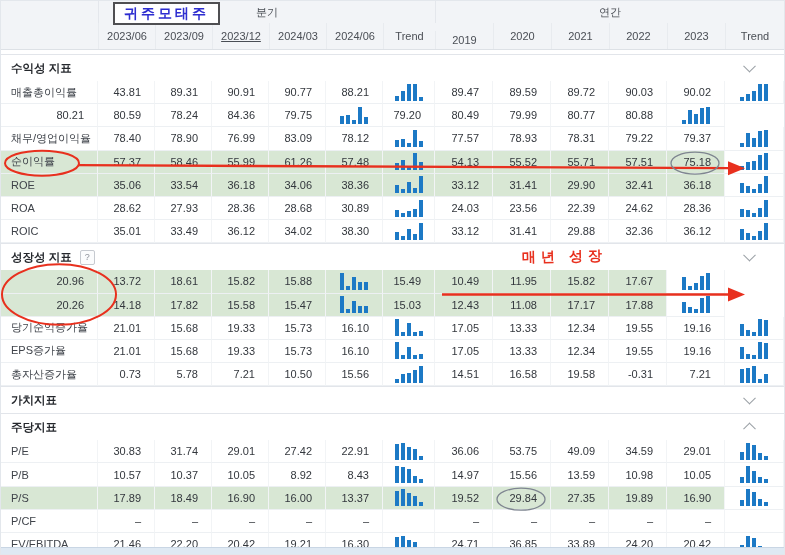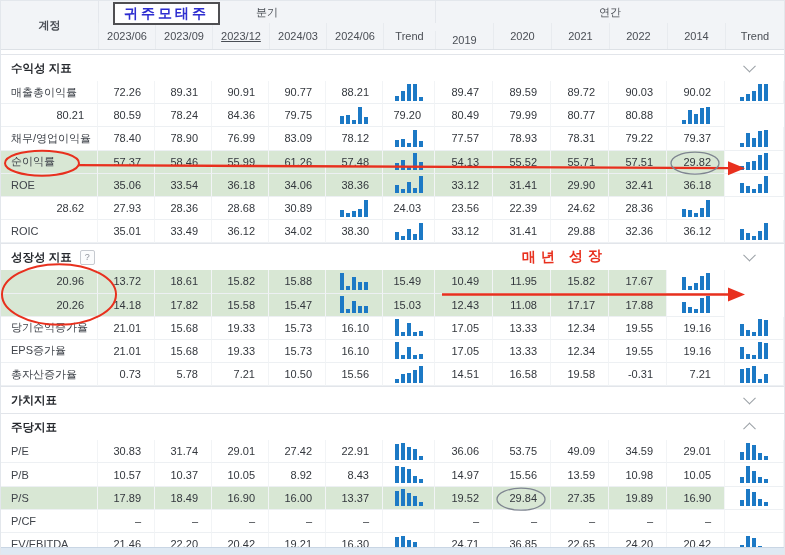--- a/index.html
+++ b/index.html
@@ -44,44 +44,43 @@
   #growth-note{position:absolute;z-index:6;color:#e8301e;font-weight:bold;font-size:14px;
                letter-spacing:5px;transform:rotate(-1deg);}
   #scrollbar{position:absolute;left:0;right:0;bottom:0;height:6px;background:#dfe9f3;
              border-top:1px solid #c9d6e4;z-index:4;}
 </style>
 </head>
 <body>
 
 <div id="app">
   <div id="hdr">
-    <div class="corner">계정</div>
     <div class="ghdr" style="grid-column:2/8">분기</div>
     <div class="ghdr" style="grid-column:8/14">연간</div>
   <div class="hcell" style="grid-area: 2 / 2;">2023/06</div>
       <div class="hcell" style="grid-area: 2 / 3;">2023/09</div>
       <div class="hcell" style="grid-area: 2 / 4; text-decoration: underline;">2023/12</div>
       <div class="hcell" style="grid-area: 2 / 5;">2024/03</div>
       <div class="hcell" style="grid-area: 2 / 6;">2024/06</div>
       <div class="hcell" style="grid-area: 2 / 7;">Trend</div>
       <div class="hcell" style="grid-area: 2 / 8; margin-top: 8px;">2019</div>
       <div class="hcell" style="grid-area: 2 / 9; text-align: right;">2020</div>
       <div class="hcell" style="grid-area: 2 / 10;">2021</div>
       <div class="hcell" style="grid-area: 2 / 11;">2022</div>
-      <div class="hcell" style="grid-area: 2 / 12;">2014</div>
+      <div class="hcell" style="grid-area: 2 / 12;">2023</div>
       <div class="hcell" style="grid-area: 2 / 13;">Trend</div>
     </div>
   <div id="body">
       <div class="sec-hdr">
         <span>수익성 지표</span>
         <span class="chev down"></span>
       </div>
       <div class="row">
         <div class="cell label">매출총이익률</div>
-        <div class="cell val">72.26</div>
+        <div class="cell val">43.81</div>
         <div class="cell val">89.31</div>
         <div class="cell val">90.91</div>
         <div class="cell val">90.77</div>
         <div class="cell val">88.21</div>
         <div class="cell trend">
           <div class="mini">
             <i style="height: 4.7px;"></i>
             <i style="height: 9.3px;"></i>
             <i style="height: 17px;"></i>
             <i style="height: 16.3px;"></i>
@@ -177,21 +176,21 @@
             <i style="height: 10.1px;"></i>
             <i style="height: 4px;"></i>
             <i style="height: 17px;"></i>
             <i style="height: 7.7px;"></i>
           </div>
         </div>
         <div class="cell val hl">54.13</div>
         <div class="cell val hl">55.52</div>
         <div class="cell val hl">55.71</div>
         <div class="cell val hl">57.51</div>
-        <div class="cell val hl">29.82</div>
+        <div class="cell val hl">75.18</div>
         <div class="cell trend">
           <div class="mini">
             <i style="height: 4px;"></i>
             <i style="height: 8.4px;"></i>
             <i style="height: 9px;"></i>
             <i style="height: 14.7px;"></i>
             <i style="height: 17px;"></i>
           </div>
         </div>
       </div>
@@ -220,20 +219,21 @@
           <div class="mini">
             <i style="height: 10.7px;"></i>
             <i style="height: 7.1px;"></i>
             <i style="height: 4px;"></i>
             <i style="height: 9.2px;"></i>
             <i style="height: 17px;"></i>
           </div>
         </div>
       </div>
       <div class="row">
+        <div class="cell label">ROA</div>
         <div class="cell val">28.62</div>
         <div class="cell val">27.93</div>
         <div class="cell val">28.36</div>
         <div class="cell val">28.68</div>
         <div class="cell val">30.89</div>
         <div class="cell trend">
           <div class="mini">
             <i style="height: 7px;"></i>
             <i style="height: 4px;"></i>
             <i style="height: 5.9px;"></i>
@@ -572,21 +572,21 @@
           <div class="mini">
             <i style="height: 15.4px;"></i>
             <i style="height: 17px;"></i>
             <i style="height: 13.1px;"></i>
             <i style="height: 10.4px;"></i>
             <i style="height: 4px;"></i>
           </div>
         </div>
         <div class="cell val">24.71</div>
         <div class="cell val">36.85</div>
-        <div class="cell val">22.65</div>
+        <div class="cell val">33.89</div>
         <div class="cell val">24.20</div>
         <div class="cell val">20.42</div>
         <div class="cell trend">
           <div class="mini">
             <i style="height: 7.4px;"></i>
             <i style="height: 17px;"></i>
             <i style="height: 14.7px;"></i>
             <i style="height: 7px;"></i>
             <i style="height: 4px;"></i>
           </div>

